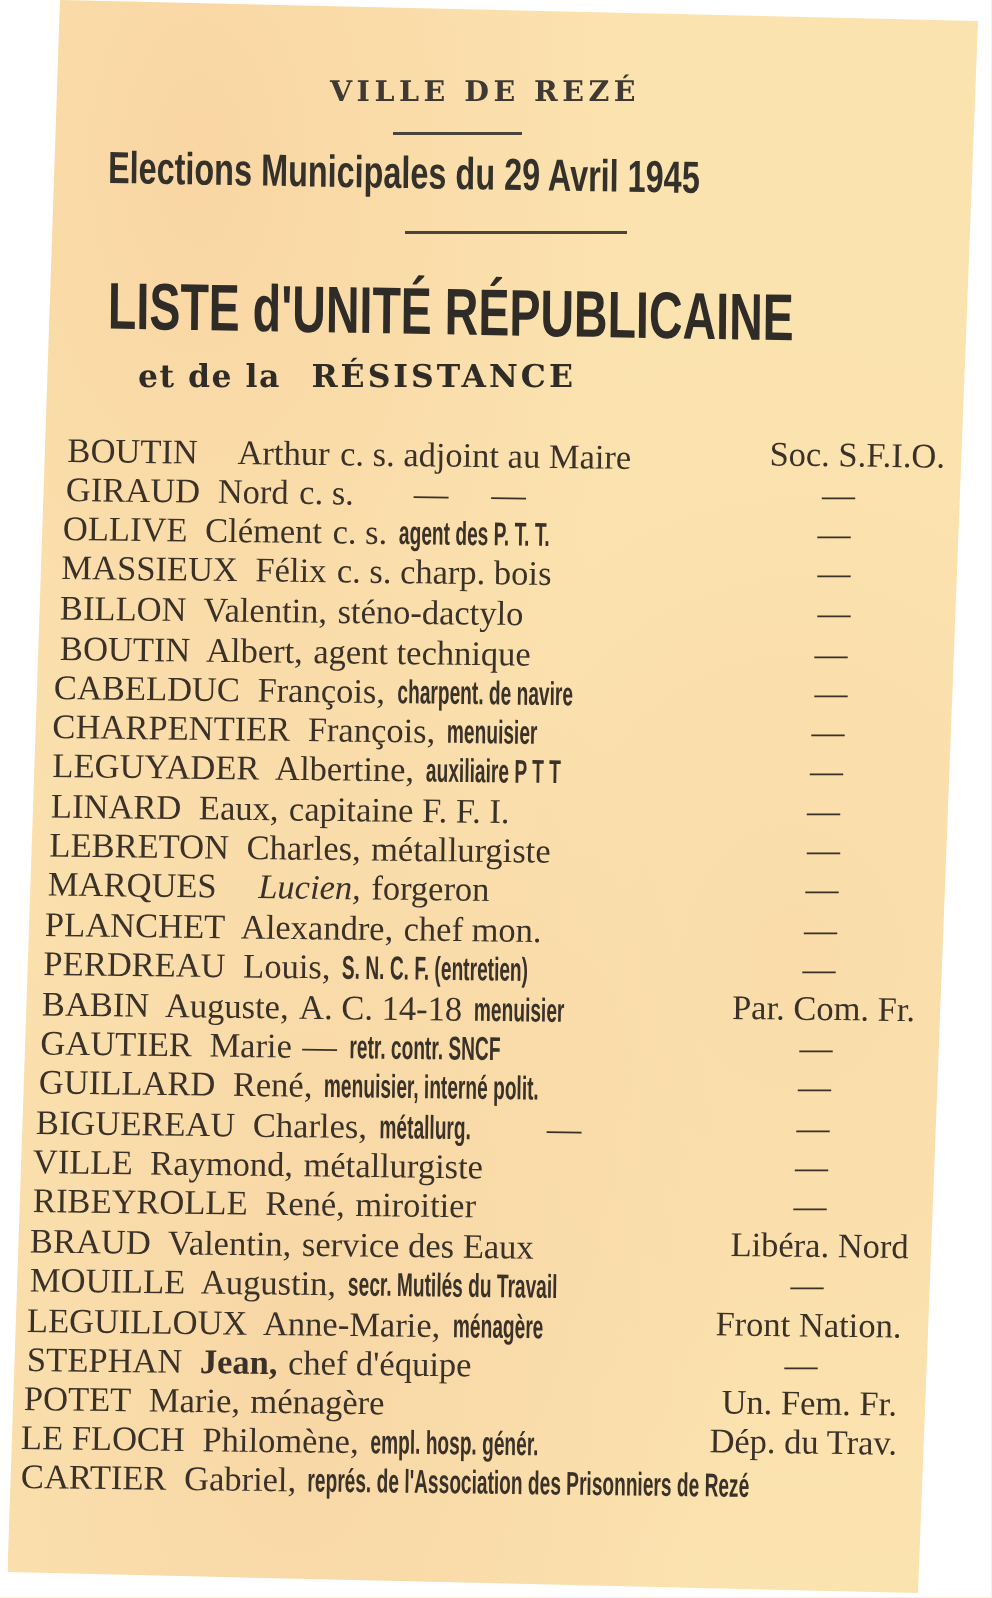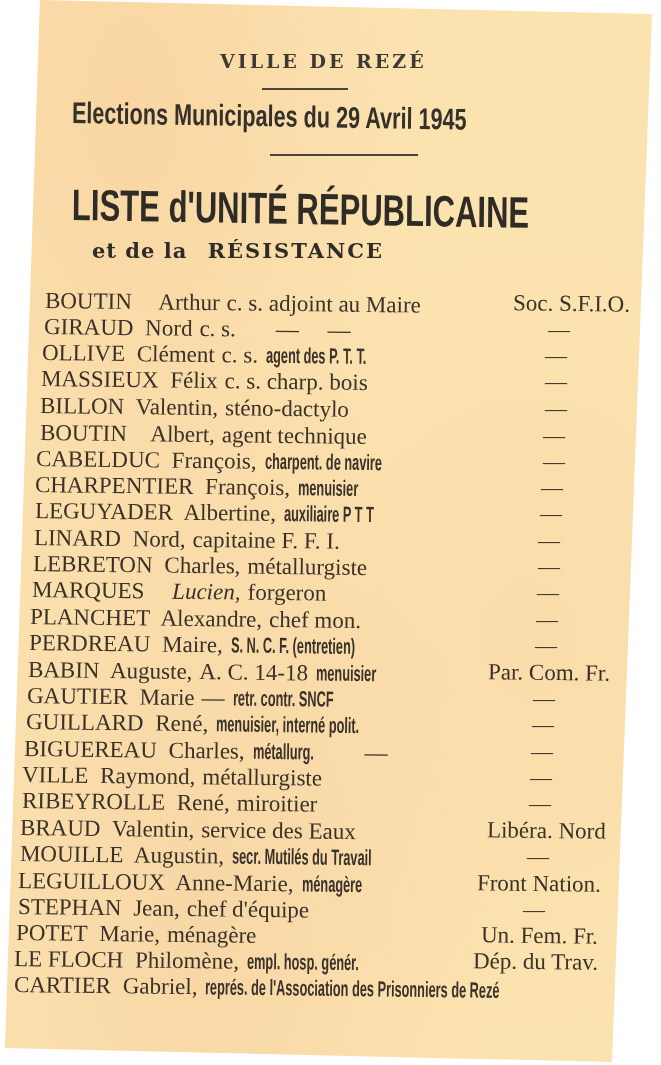--- a/index.html
+++ b/index.html
@@ -40,39 +40,39 @@
   <span>et de la</span>
   <span style="margin-left:12px; letter-spacing:2px;">RÉSISTANCE</span>
 </div>
 
 <div id="rows">
     <div class="row" style="top: 288px; left: 45px; transform: rotate(0.7deg); transform-origin: left center;"><span class="name">BOUTIN</span><span style="margin-left: 22px;"> Arthur</span><span style="margin-left: 7px;">c. s. adjoint au Maire</span></div>
     <div class="row" style="top: 314px; left: 44px; transform: rotate(0.7deg); transform-origin: left center;"><span class="name">GIRAUD</span><span style="margin-left: 6px;"> Nord</span><span style="margin-left: 7px;">c. s.</span><span style="margin-left: 40px; white-space: pre;">—     —</span></div>
     <div class="row" style="top: 340px; left: 42px; transform: rotate(0.7deg); transform-origin: left center;"><span class="name">OLLIVE</span><span style="margin-left: 6px;"> Clément</span><span style="margin-left: 7px;">c. s.</span><span style="display: inline-block; margin-left: 8px; width: 129.6px; vertical-align: top;"><span class="condtxt">agent des P. T. T.</span></span></div>
     <div class="row" style="top: 366px; left: 41px; transform: rotate(0.7deg); transform-origin: left center;"><span class="name">MASSIEUX</span><span style="margin-left: 6px;"> Félix</span><span style="margin-left: 7px;">c. s. charp. bois</span></div>
     <div class="row" style="top: 393px; left: 40px; transform: rotate(0.7deg); transform-origin: left center;"><span class="name">BILLON</span><span style="margin-left: 6px;"> Valentin,</span><span style="margin-left: 7px;">sténo-dactylo</span></div>
-    <div class="row" style="top: 420px; left: 40px; transform: rotate(0.7deg); transform-origin: left center;"><span class="name">BOUTIN</span><span style="margin-left: 19px;"> Albert,</span><span style="margin-left: 7px;">agent technique</span></div>
+    <div class="row" style="top: 420px; left: 40px; transform: rotate(0.7deg); transform-origin: left center;"><span class="name">BOUTIN</span><span style="margin-left: 6px;"> Albert,</span><span style="margin-left: 7px;">agent technique</span></div>
     <div class="row" style="top: 446px; left: 36px; transform: rotate(0.7deg); transform-origin: left center;"><span class="name">CABELDUC</span><span style="margin-left: 6px;"> François,</span><span style="display: inline-block; margin-left: 8px; width: 136.8px; vertical-align: top;"><span class="condtxt">charpent. de navire</span></span></div>
     <div class="row" style="top: 472px; left: 35px; transform: rotate(0.7deg); transform-origin: left center;"><span class="name">CHARPENTIER</span><span style="margin-left: 6px;"> François,</span><span style="display: inline-block; margin-left: 8px; width: 64.8px; vertical-align: top;"><span class="condtxt">menuisier</span></span></div>
     <div class="row" style="top: 498px; left: 35px; transform: rotate(0.7deg); transform-origin: left center;"><span class="name">LEGUYADER</span><span style="margin-left: 6px;"> Albertine,</span><span style="display: inline-block; margin-left: 8px; width: 115.2px; vertical-align: top;"><span class="condtxt">auxiliaire P T T</span></span></div>
-    <div class="row" style="top: 525px; left: 34px; transform: rotate(0.7deg); transform-origin: left center;"><span class="name">LINARD</span><span style="margin-left: 6px;"> Nord,</span><span style="margin-left: 7px;">capitaine F. F. I.</span></div>
+    <div class="row" style="top: 525px; left: 34px; transform: rotate(0.7deg); transform-origin: left center;"><span class="name">LINARD</span><span style="margin-left: 6px;"> Eaux,</span><span style="margin-left: 7px;">capitaine F. F. I.</span></div>
     <div class="row" style="top: 551px; left: 33px; transform: rotate(0.7deg); transform-origin: left center;"><span class="name">LEBRETON</span><span style="margin-left: 6px;"> Charles,</span><span style="margin-left: 7px;">métallurgiste</span></div>
     <div class="row" style="top: 577px; left: 32px; transform: rotate(0.7deg); transform-origin: left center;"><span class="name">MARQUES</span><span style="margin-left: 22px; font-style: italic;"> Lucien,</span><span style="margin-left: 7px;">forgeron</span></div>
     <div class="row" style="top: 604px; left: 30px; transform: rotate(0.7deg); transform-origin: left center;"><span class="name">PLANCHET</span><span style="margin-left: 6px;"> Alexandre,</span><span style="margin-left: 7px;">chef mon.</span></div>
-    <div class="row" style="top: 630px; left: 29px; transform: rotate(0.7deg); transform-origin: left center;"><span class="name">PERDREAU</span><span style="margin-left: 6px;"> Maire,</span><span style="display: inline-block; margin-left: 8px; width: 165.6px; vertical-align: top;"><span class="condtxt">S. N. C. F. (entretien)</span></span></div>
+    <div class="row" style="top: 630px; left: 29px; transform: rotate(0.7deg); transform-origin: left center;"><span class="name">PERDREAU</span><span style="margin-left: 6px;"> Louis,</span><span style="display: inline-block; margin-left: 8px; width: 165.6px; vertical-align: top;"><span class="condtxt">S. N. C. F. (entretien)</span></span></div>
     <div class="row" style="top: 657px; left: 28px; transform: rotate(0.7deg); transform-origin: left center;"><span class="name">BABIN</span><span style="margin-left: 6px;"> Auguste,</span><span style="margin-left: 7px;">A. C. 14-18</span><span style="display: inline-block; margin-left: 8px; width: 64.8px; vertical-align: top;"><span class="condtxt">menuisier</span></span></div>
     <div class="row" style="top: 683px; left: 27px; transform: rotate(0.7deg); transform-origin: left center;"><span class="name">GAUTIER</span><span style="margin-left: 6px;"> Marie</span><span style="margin-left: 7px;">—</span><span style="display: inline-block; margin-left: 8px; width: 122.4px; vertical-align: top;"><span class="condtxt">retr. contr. SNCF</span></span></div>
     <div class="row" style="top: 709px; left: 26px; transform: rotate(0.7deg); transform-origin: left center;"><span class="name">GUILLARD</span><span style="margin-left: 6px;"> René,</span><span style="display: inline-block; margin-left: 8px; width: 180px; vertical-align: top;"><span class="condtxt">menuisier, interné polit.</span></span></div>
     <div class="row" style="top: 736px; left: 24px; transform: rotate(0.7deg); transform-origin: left center;"><span class="name">BIGUEREAU</span><span style="margin-left: 6px;"> Charles,</span><span style="display: inline-block; margin-left: 8px; width: 72px; vertical-align: top;"><span class="condtxt">métallurg.</span></span><span style="margin-left: 40px; white-space: pre;">—</span></div>
     <div class="row" style="top: 762px; left: 22px; transform: rotate(0.7deg); transform-origin: left center;"><span class="name">VILLE</span><span style="margin-left: 6px;"> Raymond,</span><span style="margin-left: 7px;">métallurgiste</span></div>
     <div class="row" style="top: 788px; left: 22px; transform: rotate(0.7deg); transform-origin: left center;"><span class="name">RIBEYROLLE</span><span style="margin-left: 6px;"> René,</span><span style="margin-left: 7px;">miroitier</span></div>
     <div class="row" style="top: 815px; left: 20px; transform: rotate(0.7deg); transform-origin: left center;"><span class="name">BRAUD</span><span style="margin-left: 6px;"> Valentin,</span><span style="margin-left: 7px;">service des Eaux</span></div>
     <div class="row" style="top: 841px; left: 20px; transform: rotate(0.7deg); transform-origin: left center;"><span class="name">MOUILLE</span><span style="margin-left: 6px;"> Augustin,</span><span style="display: inline-block; margin-left: 8px; width: 172.8px; vertical-align: top;"><span class="condtxt">secr. Mutilés du Travail</span></span></div>
     <div class="row" style="top: 868px; left: 18px; transform: rotate(0.7deg); transform-origin: left center;"><span class="name">LEGUILLOUX</span><span style="margin-left: 6px;"> Anne-Marie,</span><span style="display: inline-block; margin-left: 8px; width: 57.6px; vertical-align: top;"><span class="condtxt">ménagère</span></span></div>
-    <div class="row" style="top: 894px; left: 18px; transform: rotate(0.7deg); transform-origin: left center;"><span class="name">STEPHAN</span><span style="margin-left: 6px;"> Jean,</span><span style="margin-left: 7px;">chef d'équipe</span></div>
+    <div class="row" style="top: 894px; left: 18px; transform: rotate(0.7deg); transform-origin: left center;"><span class="name">STEPHAN</span><span style="margin-left: 6px; font-weight: bold;"> Jean,</span><span style="margin-left: 7px;">chef d'équipe</span></div>
     <div class="row" style="top: 920px; left: 16px; transform: rotate(0.7deg); transform-origin: left center;"><span class="name">POTET</span><span style="margin-left: 6px;"> Marie,</span><span style="margin-left: 7px;">ménagère</span></div>
     <div class="row" style="top: 946px; left: 14px; transform: rotate(0.7deg); transform-origin: left center;"><span class="name">LE FLOCH</span><span style="margin-left: 6px;"> Philomène,</span><span style="display: inline-block; margin-left: 8px; width: 129.6px; vertical-align: top;"><span class="condtxt">empl. hosp. génér.</span></span></div>
     <div class="row" style="top: 972px; left: 14px; transform: rotate(0.7deg); transform-origin: left center;"><span class="name">CARTIER</span><span style="margin-left: 6px;"> Gabriel,</span><span style="display: inline-block; margin-left: 8px; width: 345.6px; vertical-align: top;"><span class="condtxt">représ. de l'Association des Prisonniers de Rezé</span></span></div>
   </div>
 
 <div class="row" style="top: 291px; right: 31px; left: auto; transform: rotate(0.7deg);">Soc. S.F.I.O.</div>
 <div class="dash" style="left: 548px; top: 317px;">—</div>
 <div class="dash" style="left: 545px; top: 343px;">—</div>
 <div class="dash" style="left: 545px; top: 369px;">—</div>
 <div class="dash" style="left: 545px; top: 396px;">—</div>

